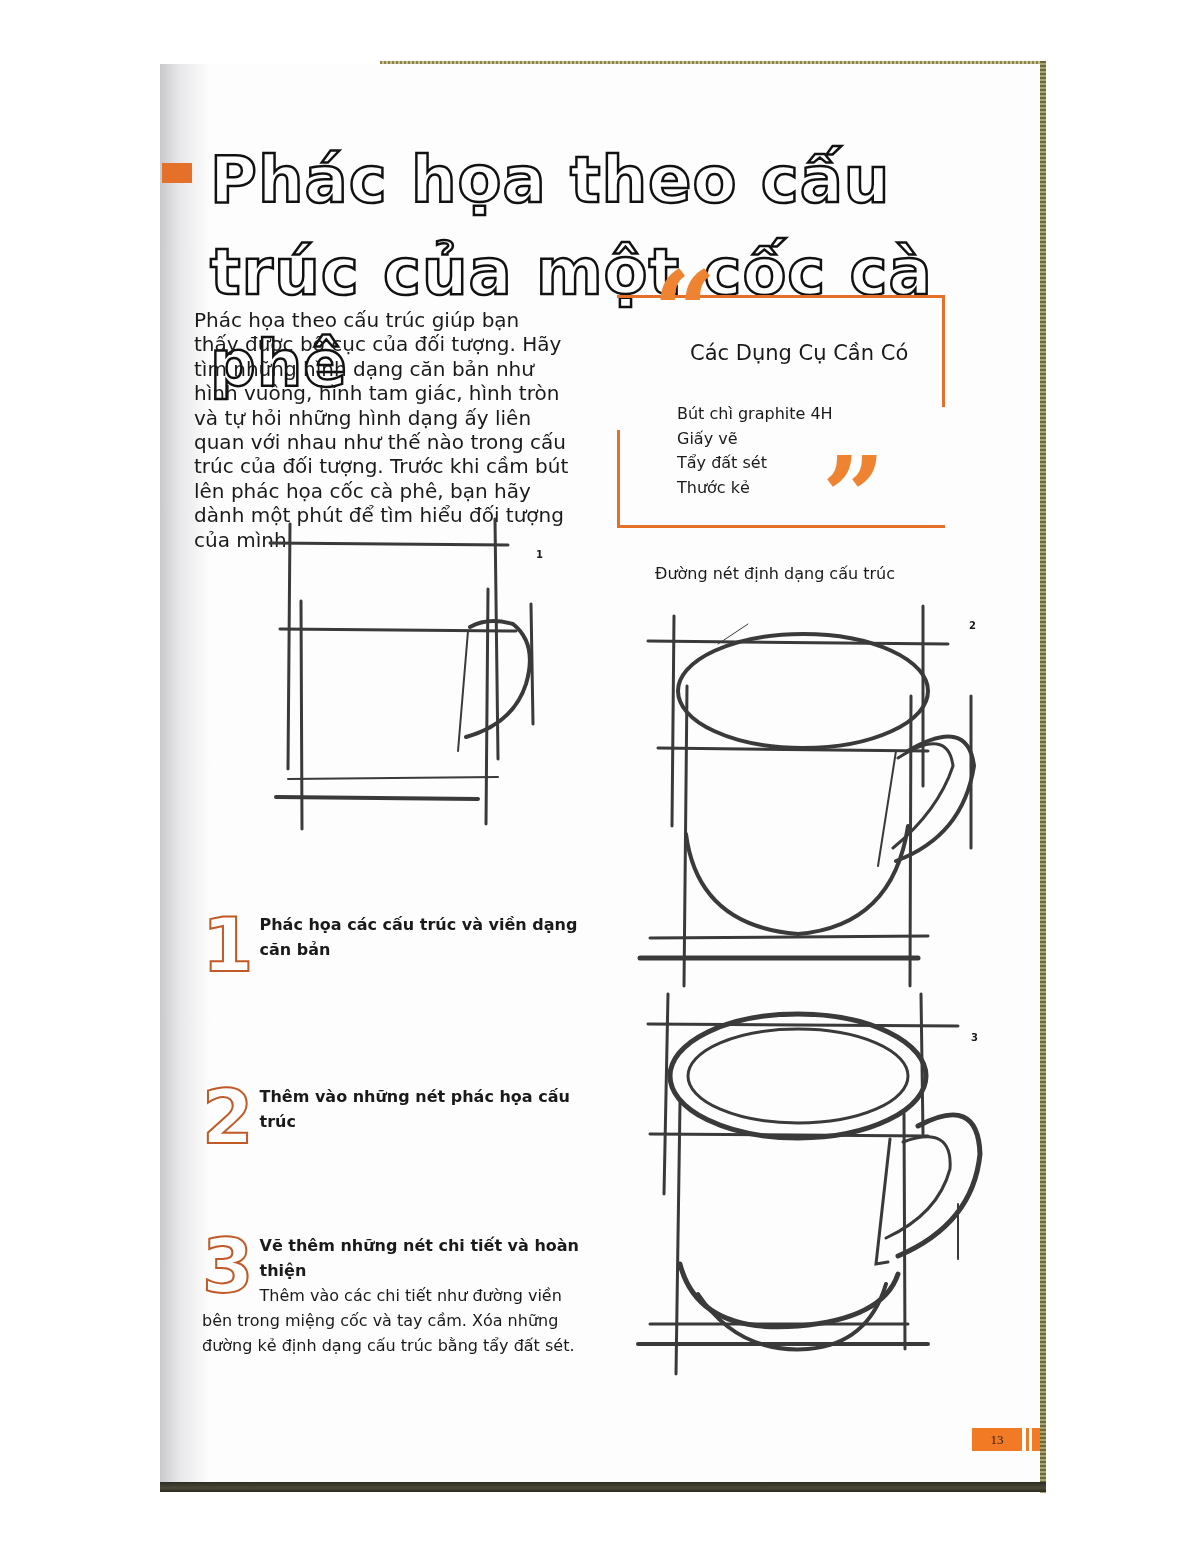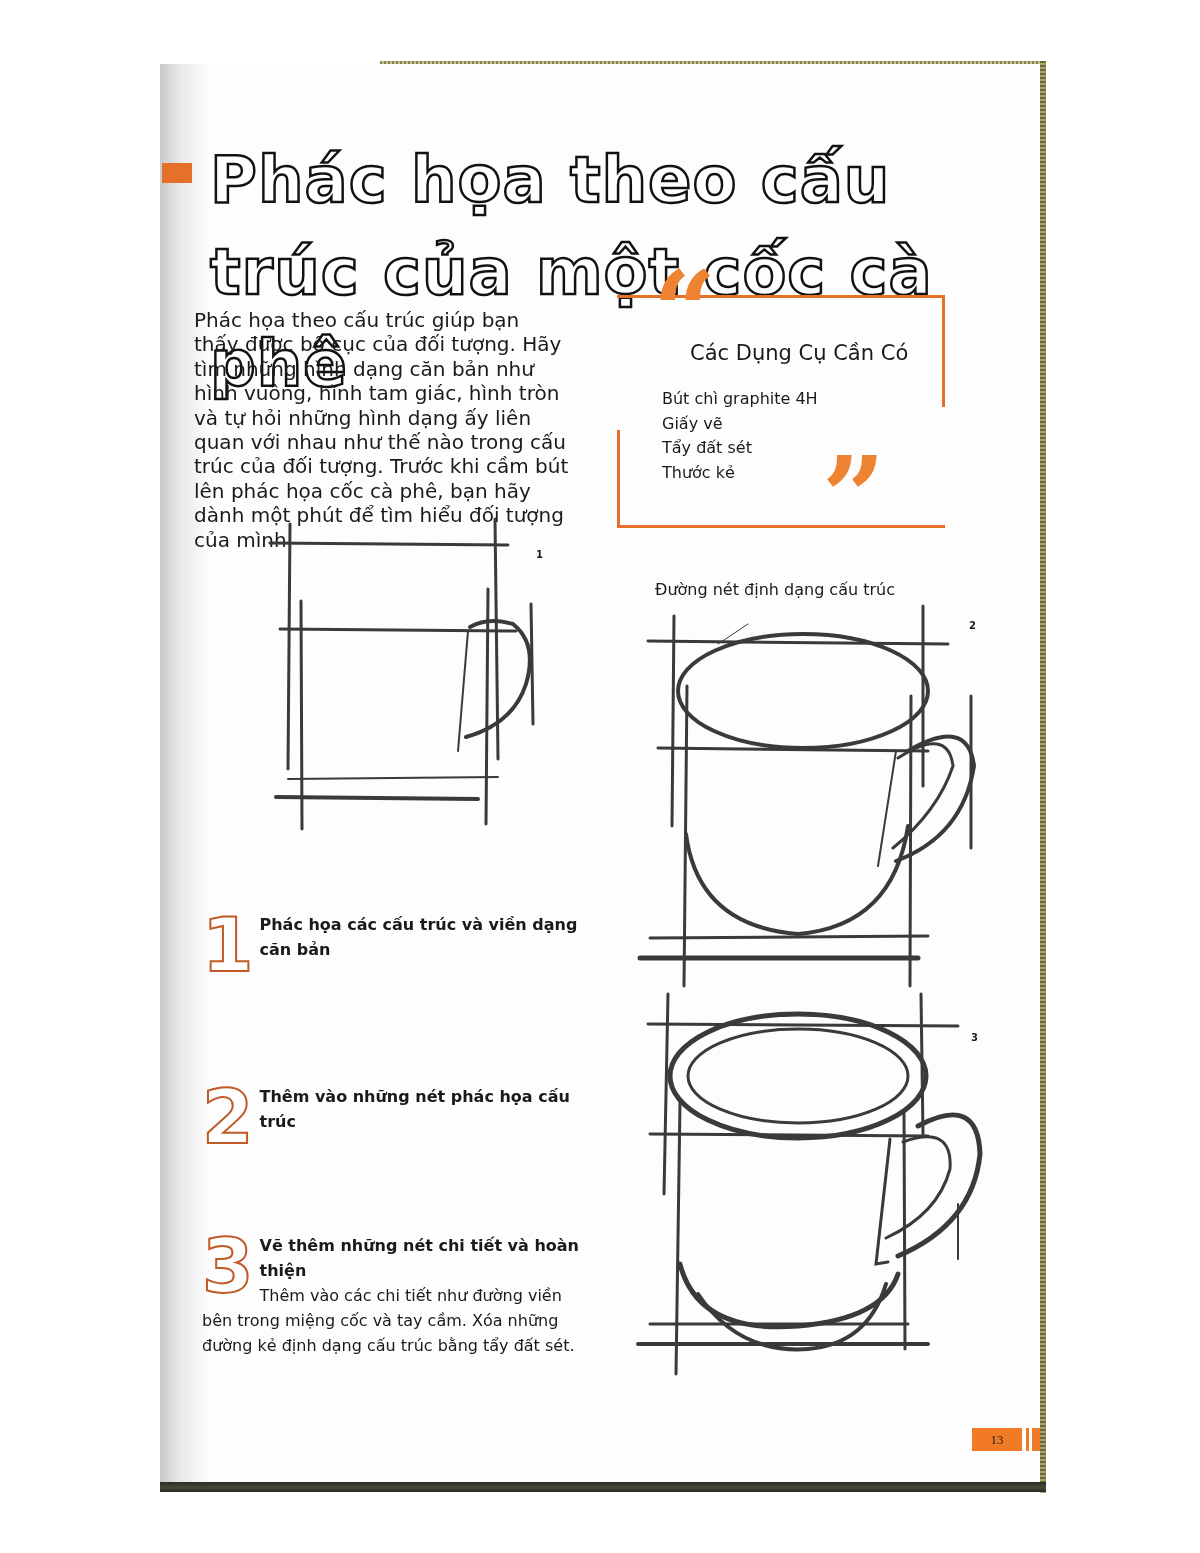--- a/index.html
+++ b/index.html
@@ -49,38 +49,38 @@
   .tools-box .b-bottom { position:absolute; left:0; bottom:0; width:328px; height:3px; background:#e5702a; }
   .quote-open {
     position:absolute; left:36px; top:-38px; font-size:110px; font-weight:bold; color:#ee8431;
     font-family: "DejaVu Serif", serif; line-height: 1;
   }
   .quote-close {
     position:absolute; left:205px; top:148px; font-size:110px; font-weight:bold; color:#ee8431;
     font-family: "DejaVu Serif", serif; line-height: 1;
   }
   .tools-title { position:absolute; left:45px; top:46px; font-size:21px;margin-left:28px; }
-  .tools-list { position:absolute; left:45px; top:92px; margin:0; padding:0; list-style:none; font-size:16px; line-height:24.5px; }
+  .tools-list { position:absolute; left:45px; top:92px; margin:15px; padding:0; list-style:none; font-size:16px; line-height:24.5px; }
 
   .step { position: absolute; left: 42px; width: 380px; font-size: 16px; line-height: 25px; }
   .step-num {
     float: left; font-weight: bold; font-size: 74px; line-height: 62px; height: 64px;
     color: #fff; -webkit-text-stroke: 2px #c05a26; margin-right: 6px; margin-top: 2px;
     font-family: "DejaVu Sans", sans-serif;
   }
   .step-head { font-weight: bold; }
   .step1 { top: 848px; }
   .step2 { top: 1020px; }
   .step3 { top: 1169px; }
 
   .sketch { position: absolute; }
   .sketch svg { overflow: visible; }
   .sketch-label { position:absolute; font-size:10px; font-weight:bold; }
   .annotation {
-    position: absolute; left: 495px; top: 516px; font-size: 16px;
+    position: absolute; left: 495px; top: 500px; font-size: 16px;
   }
   .page-number {
     position: absolute; left: 812px; top: 1364px; width: 50px; height: 23px; background: #f37a24;
     font-family: "Liberation Serif", serif; font-size: 13px; line-height: 23px; text-align: center; color: #222;
   }
   .page-number-bar1 { position:absolute; left:866px; top:1364px; width:3px; height:23px; background:#f37a24; }
   .page-number-bar2 { position:absolute; left:872px; top:1364px; width:8px; height:23px; background:#f37a24; }
   .pencil { fill: none; stroke: #3a3a3a; stroke-linecap: round; }
 </style>
 </head>

